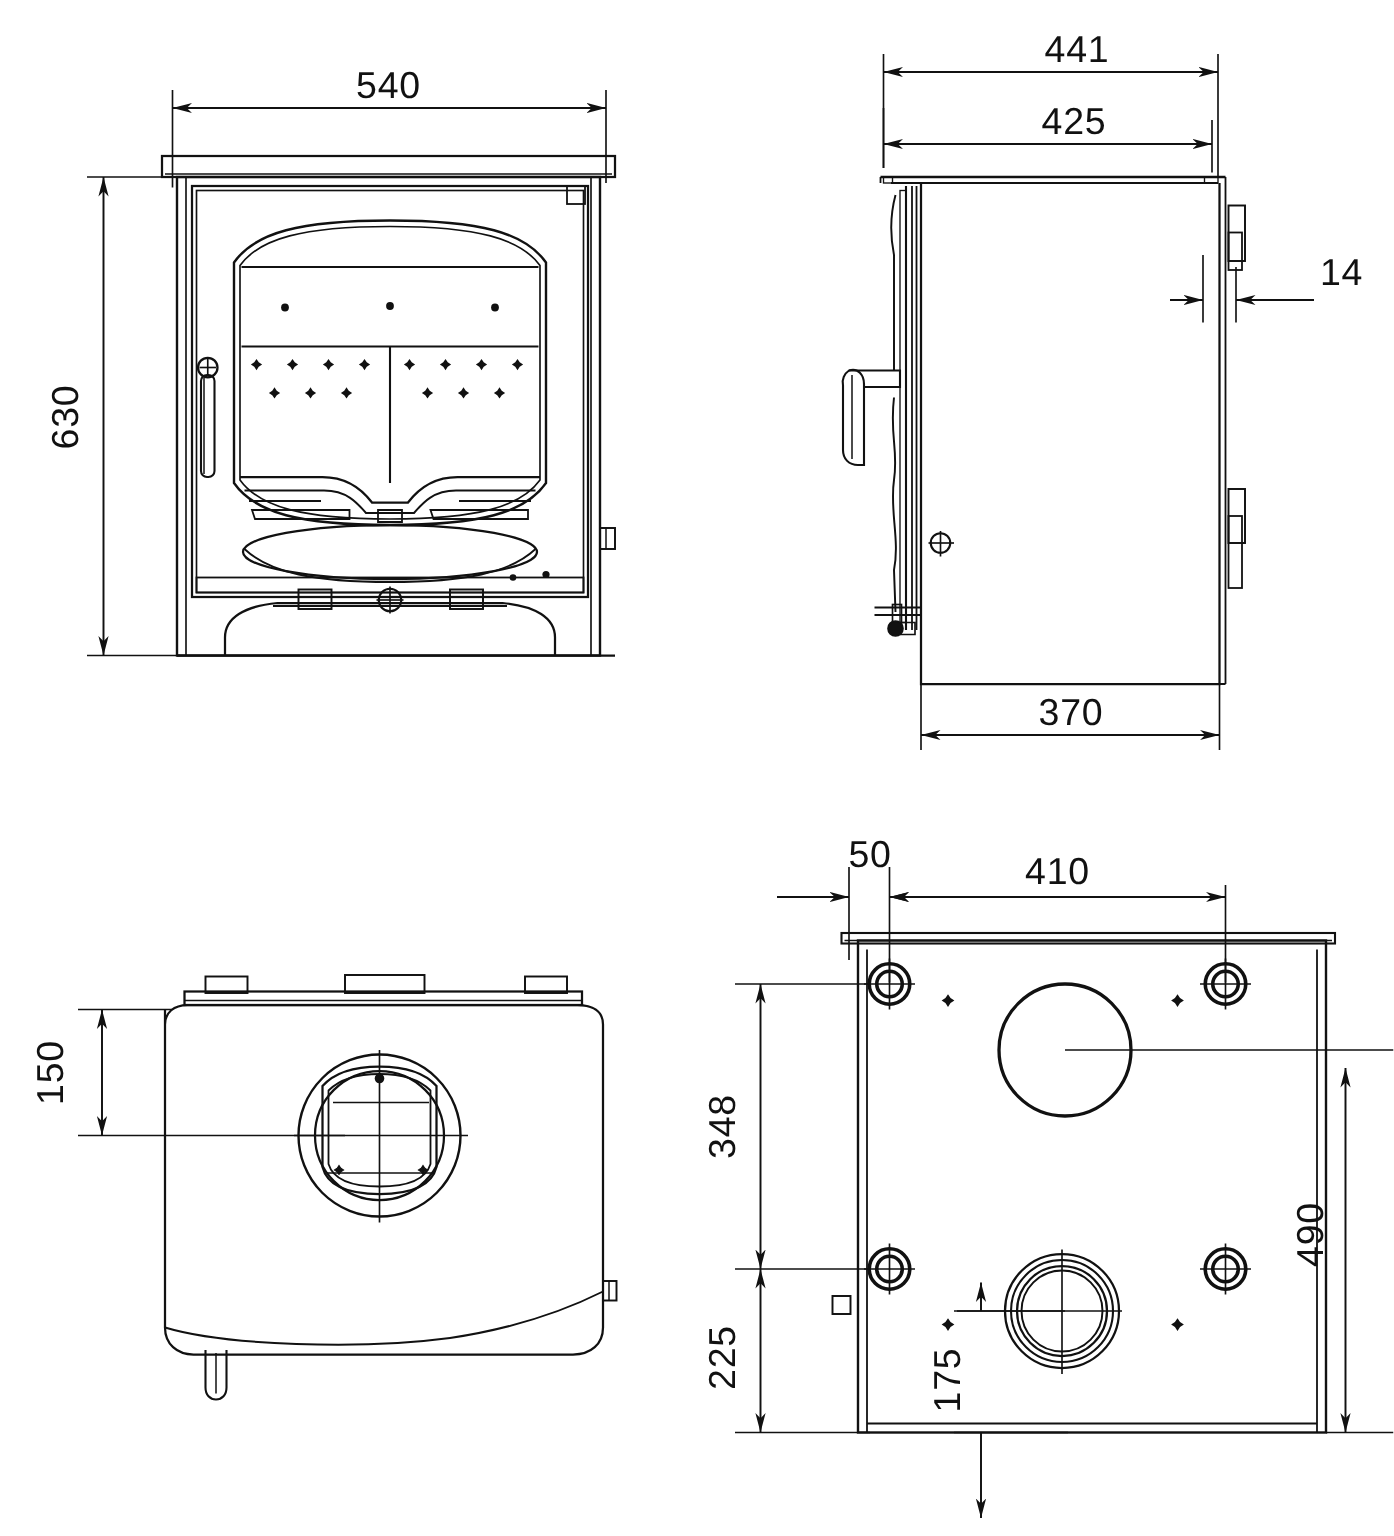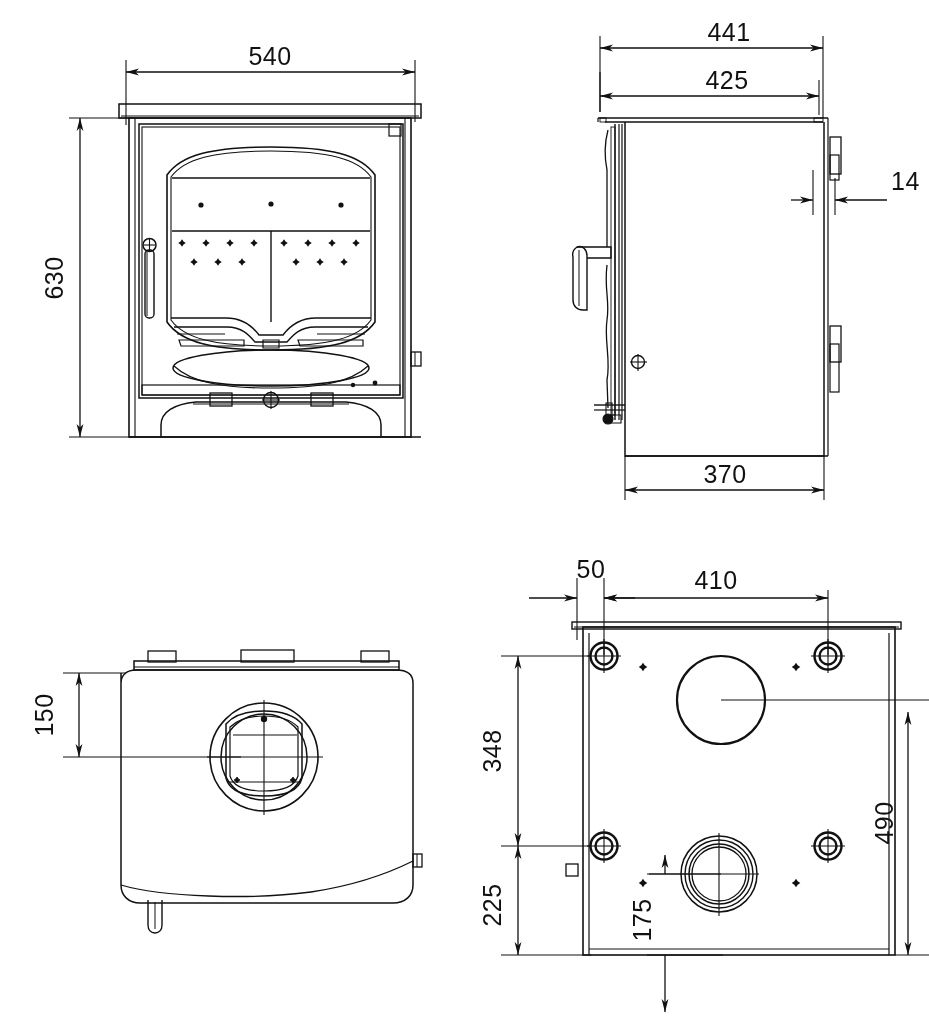--- a/index.html
+++ b/index.html
@@ -10,21 +10,21 @@
   }
   body {
     width: 929px;
     height: 1024px;
     font-family: "Liberation Sans", sans-serif;
     position: relative;
     overflow: hidden;
   }
   #drawing-root {
     position: absolute;
-    left: 11px;
+    left: 0;
     top: 0;
     width: 862px;
     height: 1024px;
   }
   svg.sheet {
     display: block;
     width: 929px;
     height: 1024px;
     background: #ffffff;
   }

